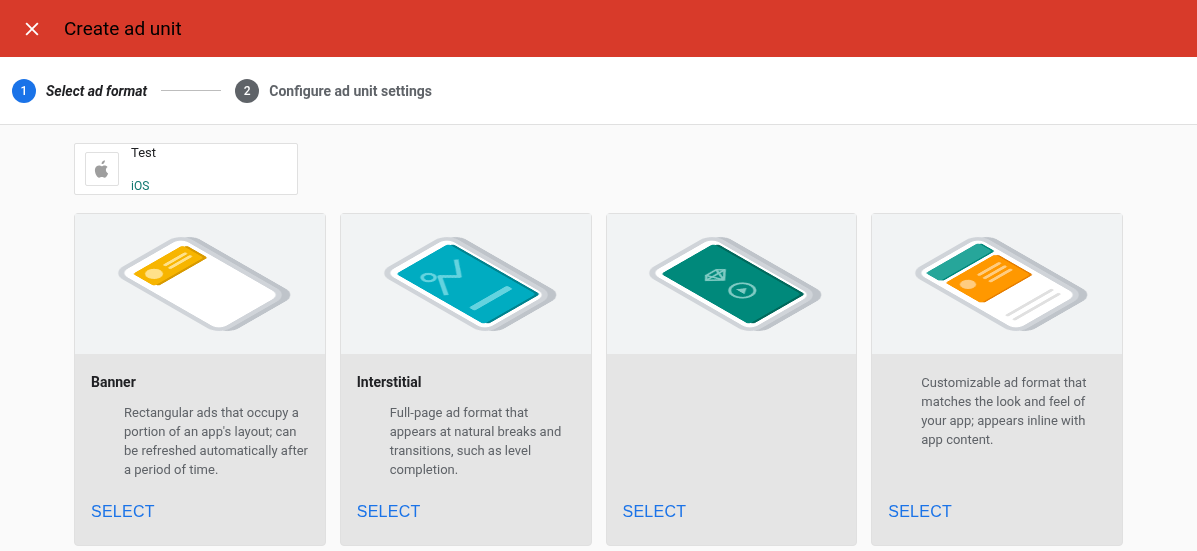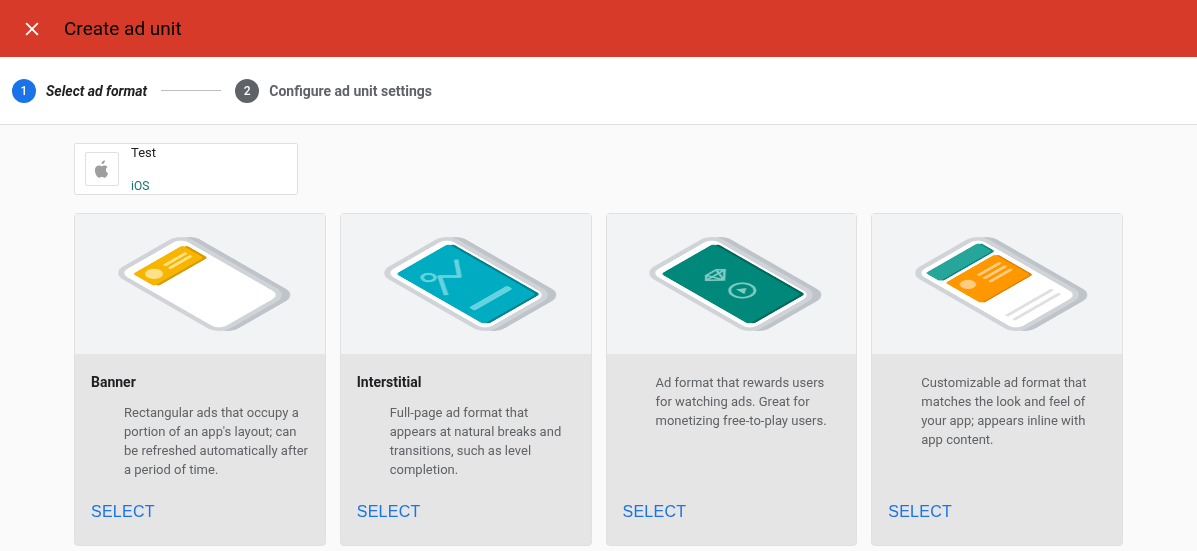--- a/index.html
+++ b/index.html
@@ -295,21 +295,20 @@
                   <line x1="15" y1="20" x2="22" y2="2"></line>
                 </svg>
             <div class="play-circ">
                   <div class="play-tri"></div>
                 </div>
           </div>
         </div>
           </div>
       </div>
       <div class="card-body">
-        <div class="card-desc">Ad format that rewards users for watching ads. Great for monetizing free-to-play users.</div>
       </div>
       <div class="card-action">
         <button class="select-btn">SELECT</button>
       </div>
     </div>
 
     <div class="card">
       <div class="card-img">
         <div class="iso">
             <div class="phone">

